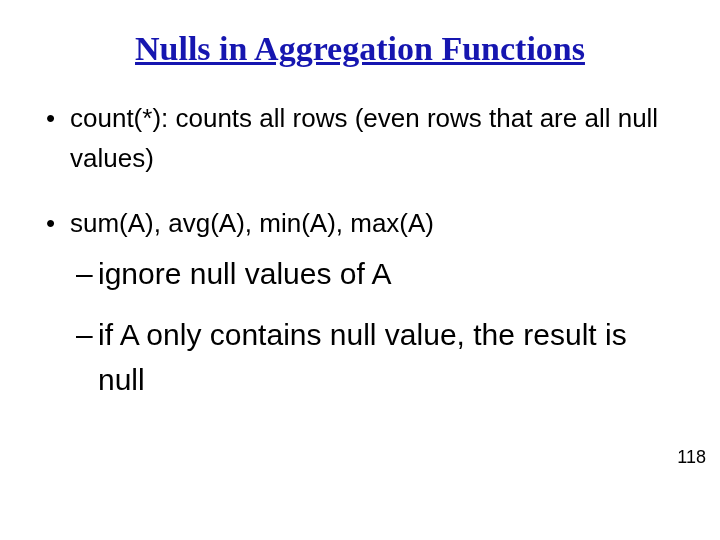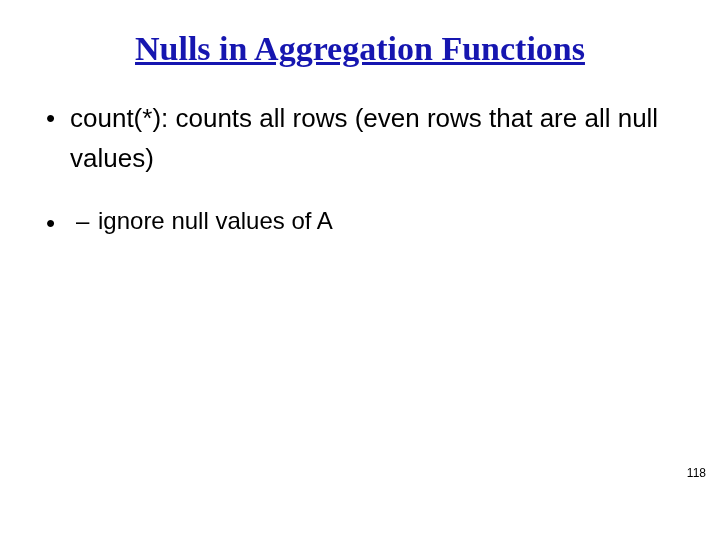--- a/index.html
+++ b/index.html
@@ -49,51 +49,55 @@
     font-size: 26px;
   }
   ul.sub {
     list-style: none;
     padding: 0;
     margin: 8px 0 0 6px;
   }
   ul.sub > li {
     position: relative;
     padding-left: 22px;
-    font-size: 24px;
+    font-size: 30px;
     line-height: 1.5;
     margin-bottom: 16px;
   }
   ul.sub > li::before {
     content: "–";
     position: absolute;
     left: 0;
     top: 0;
   }
   .pagenum {
     position: absolute;
     right: 14px;
-    bottom: 4px;
-    font-size: 12px;
+    bottom: 16px;
+    font-size: 18px;
     color: #000;
   }
 </style>
 </head>
 <body>
 
 <div class="slide">
   <div class="title">Nulls in Aggregation Functions</div>
 
   <ul class="top">
     <li>
       <span>count(*): counts all rows (even rows that are all null values)</span>
     </li>
     <li>
+      <span>sum(A), avg(A), min(A), max(A)</span>
       <ul class="sub">
         <li>
           <span>ignore null values of A</span>
+        </li>
+        <li>
+          <span>if A only contains null value, the result is null</span>
         </li>
       </ul>
     </li>
   </ul>
 
   <div class="pagenum">118</div>
 </div>
 
 </body></html>

